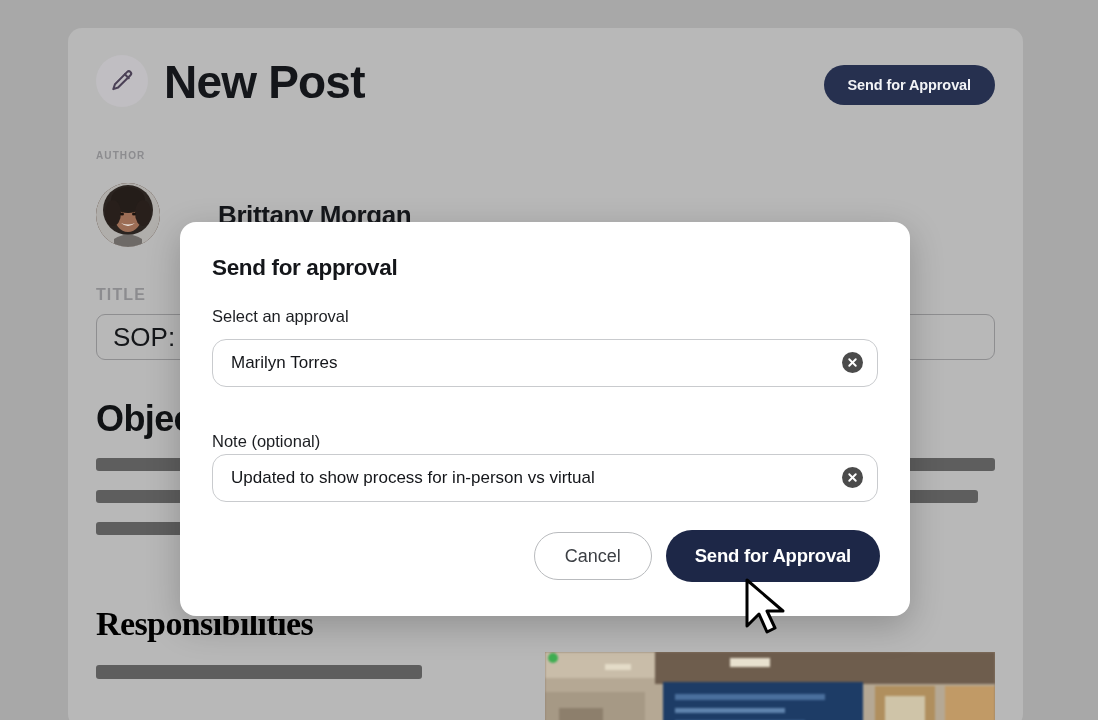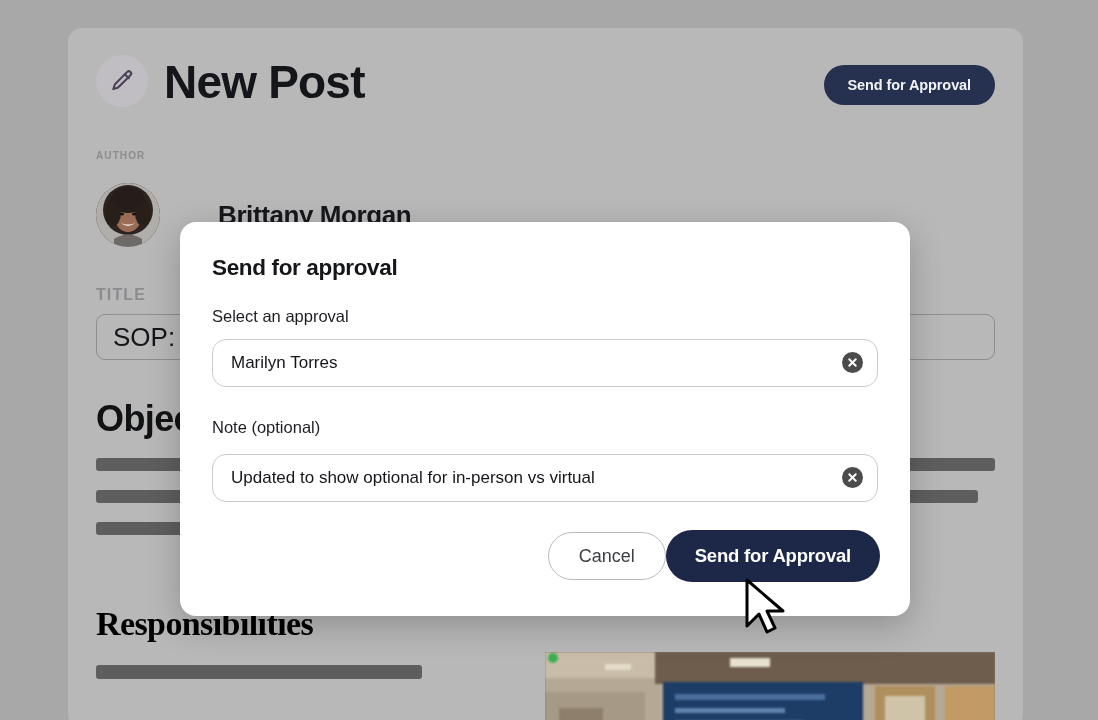--- a/index.html
+++ b/index.html
@@ -212,21 +212,21 @@
     letter-spacing: -0.35px;
   }
   .field-label {
     position: absolute;
     left: 32px;
     font-size: 16.5px;
     font-weight: 400;
     color: #1c1e22;
   }
   #approver-label { top: 85px; }
-  #note-label { top: 196px; }
+  #note-label { top: 210px; }
 
   .field-box {
     position: absolute;
     left: 32px;
     width: 666px;
     height: 48px;
     box-sizing: border-box;
     border: 1.5px solid #c9cbce;
     border-radius: 14px;
     background: #fff;
@@ -261,21 +261,21 @@
     justify-content: center;
   }
   .clear-btn svg { display: block; }
 
   #modal-actions {
     position: absolute;
     right: 30px;
     top: 308px;
     display: flex;
     align-items: center;
-    gap: 0;
+    gap: 14px;
   }
   #cancel-button {
     height: 48px;
     padding: 0 30px;
     border-radius: 25px;
     border: 1.5px solid #b9bbbe;
     background: #fff;
     color: #3c3f44;
     font-family: "Liberation Sans", sans-serif;
     font-size: 18px;
@@ -396,21 +396,21 @@
       <button class="clear-btn">
         <svg width="13" height="13" viewBox="0 0 14 14" stroke="#ffffff" stroke-width="2" stroke-linecap="round">
           <line x1="3.5" y1="3.5" x2="10.5" y2="10.5"></line>
           <line x1="10.5" y1="3.5" x2="3.5" y2="10.5"></line>
         </svg>
       </button>
     </div>
 
     <div class="field-label" id="note-label">Note (optional)</div>
     <div class="field-box" id="note-field">
-      <span class="field-value">Updated to show optional for in-person vs virtual</span>
+      <span class="field-value">Updated to show process for in-person vs virtual</span>
       <button class="clear-btn">
         <svg width="13" height="13" viewBox="0 0 14 14" stroke="#ffffff" stroke-width="2" stroke-linecap="round">
           <line x1="3.5" y1="3.5" x2="10.5" y2="10.5"></line>
           <line x1="10.5" y1="3.5" x2="3.5" y2="10.5"></line>
         </svg>
       </button>
     </div>
 
     <div id="modal-actions">
       <button id="cancel-button">Cancel</button>

